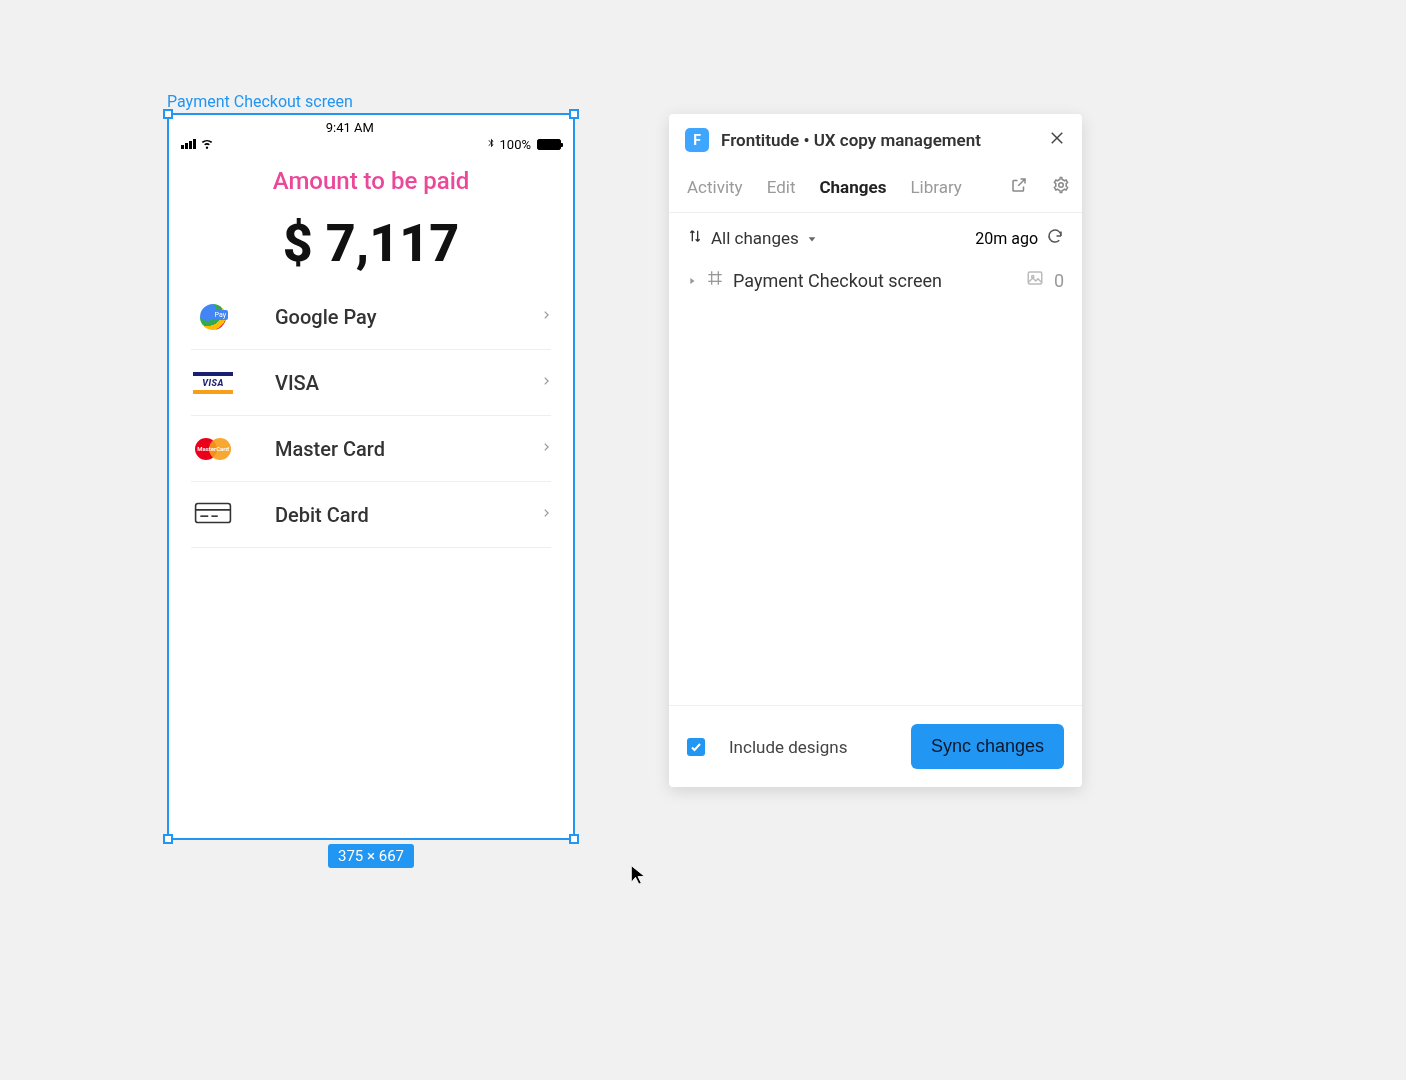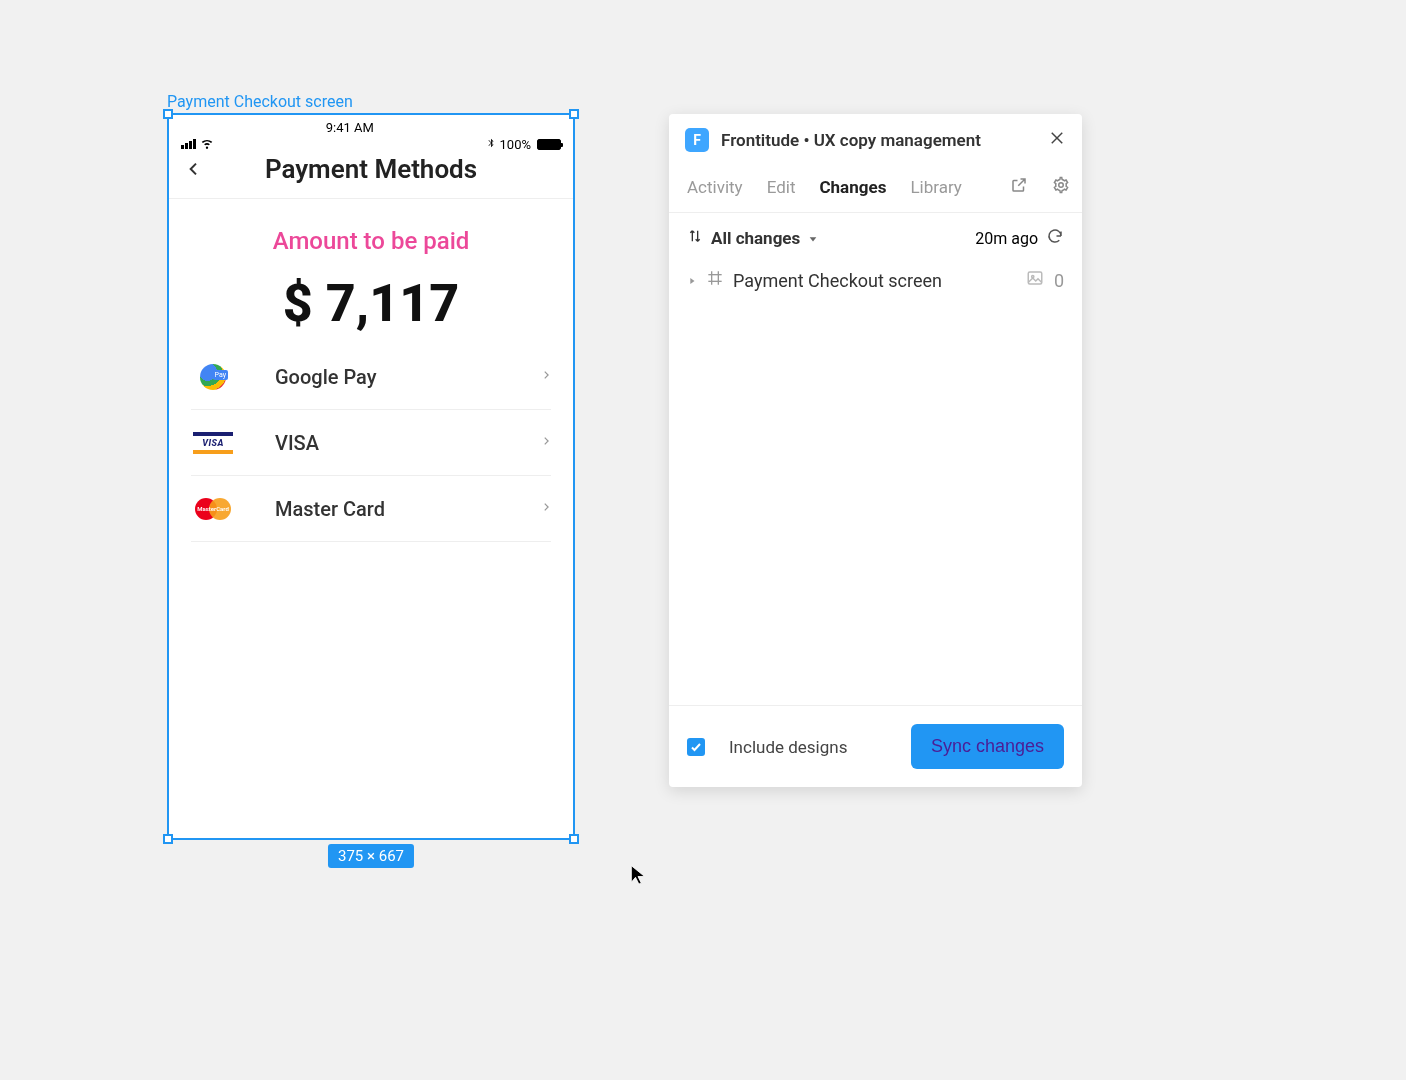--- a/index.html
+++ b/index.html
@@ -176,21 +176,21 @@
   .tab.active { color:#222; font-weight:700; }
   .tabs-spacer{flex:1;}
   .tab-icon svg{width:18px;height:18px;}
 
   .filter-row {
     display:flex; align-items:center;
     padding: 14px 18px 10px;
     gap:8px;
   }
   .sort-icon svg{width:16px;height:16px;}
-  .filter-label{font-size:17px;font-weight:700;color:#333;}
+  .filter-label{font-size:17px;font-weight:400;color:#333;}
   .caret svg{width:10px;height:10px;}
   .filter-spacer{flex:1;}
   .time-ago{font-size:16px;color:#000000;}
   .refresh-btn svg{width:18px;height:18px;}
 
   .change-row{
     display:flex;align-items:center;gap:10px;
     padding: 10px 18px;
   }
   .tree-caret svg{width:10px;height:10px;}
@@ -206,21 +206,21 @@
     padding: 18px 18px;
     gap:24px;
   }
   .chk{
     width:18px;height:18px;border-radius:3px;
     background:#2196f3;display:flex;align-items:center;justify-content:center;
   }
   .chk svg{width:12px;height:12px;}
   .chk-label{font-size:17px;color:#444;flex:1;}
   .sync-btn{
-    background:#2196f3;color:#4c1d95;border:none;
+    background:#2196f3;color:#0f172a;border:none;
     padding:12px 20px;border-radius:6px;font-size:18px;font-weight:500;
   }
 
   
   .cursor{
     position:absolute; left:628px; top:862px;
   }
   .cursor svg{width:20px;height:24px;}
 </style>
 </head>
@@ -256,28 +256,20 @@
             <path d="M12 2v8L7 5l-1 1 6 6-6 6 1 1 5-5v8l6-6-4-4 4-4-6-6zm2 4l2 2-2 2V6zm0 8l2 2-2 2v-4z"></path>
           </svg>
       </div>
       <span>100%</span>
       <div class="battery">
           <div class="battery-fill"></div>
         </div>
     </div>
   </div>
 
-  <div class="screen-header">
-    <div class="back-btn">
-      <svg viewBox="0 0 24 24" fill="none" stroke="#333" stroke-width="3">
-          <polyline points="15 4 7 12 15 20"></polyline>
-        </svg>
-    </div>
-    <div class="screen-title">Payment Methods</div>
-  </div>
 
   <div class="amount-sec">
     <div class="amount-label">Amount to be paid</div>
     <div class="amount-value">$ 7,117</div>
   </div>
 
 
   <div class="pm-list">
 
     <div class="pm-row">
@@ -319,20 +311,38 @@
           </div>
       </div>
       <div class="pm-name">Master Card</div>
       <div class="pm-chevron">
         <svg viewBox="0 0 24 24" fill="none" stroke="#999" stroke-width="3">
             <polyline points="9 4 17 12 9 20"></polyline>
           </svg>
       </div>
     </div>
 
+    <div class="pm-row">
+      <div class="pm-icon">
+        <div class="card-logo">
+          <svg viewBox="0 0 48 32" fill="none" stroke="#333" stroke-width="2">
+            <rect x="2" y="4" width="44" height="24" rx="3"></rect>
+            <line x1="2" y1="12" x2="46" y2="12"></line>
+            <line x1="8" y1="20" x2="18" y2="20"></line>
+            <line x1="22" y1="20" x2="30" y2="20"></line>
+          </svg>
+        </div>
+      </div>
+      <div class="pm-name">Debit Card</div>
+      <div class="pm-chevron">
+        <svg viewBox="0 0 24 24" fill="none" stroke="#999" stroke-width="3">
+            <polyline points="9 4 17 12 9 20"></polyline>
+          </svg>
+      </div>
+    </div>
 
   </div>
 </div>
 
 <div class="panel">
 
   <div class="panel-header">
     <div class="brand-badge">F</div>
     <div class="panel-title">Frontitude • UX copy management</div>
     <div class="close-btn">

